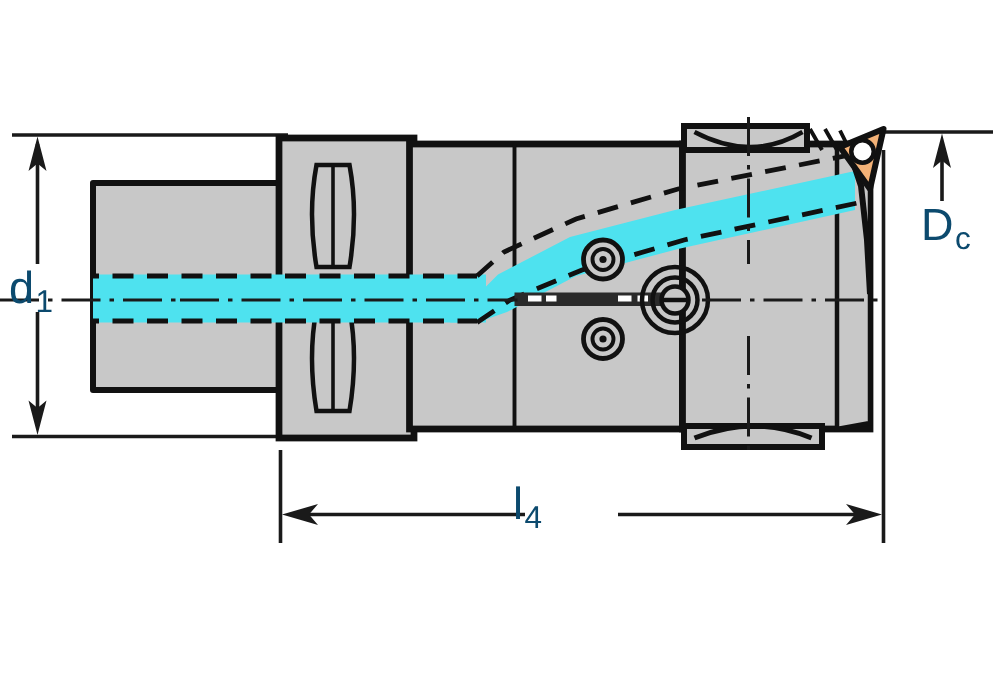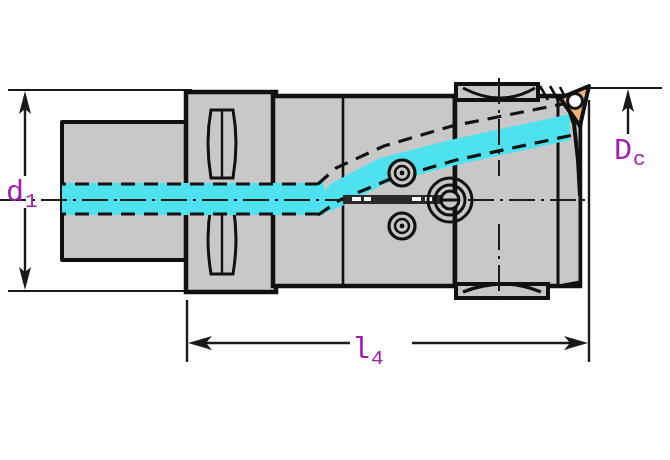--- a/index.html
+++ b/index.html
@@ -15,37 +15,37 @@
     overflow: hidden;
     font-family: "Liberation Sans", sans-serif;
   }
   #drawing {
     position: absolute;
     left: 0;
     top: 0;
   }
   .dim-label {
     position: absolute;
-    font-family: Liberation Mono, monospace;
-    color: #a21caf;
+    font-family: Liberation Sans, sans-serif;
+    color: #0c4a6e;
     white-space: nowrap;
     user-select: none;
   }
   .dim-label .base {
     font-size: 30px;
     line-height: 1;
   }
   .dim-label .sub {
     font-size: 21px;
     line-height: 1;
     vertical-align: -0.28em;
     margin-left: 1px;
   }
   #label-d1 { left: 6px;  top: 178px; text-align: center; }
-  #label-l4 { left: 352px; top: 322px; margin-top: 13px; }
+  #label-l4 { left: 342px; top: 322px; }
   #label-dc { left: 614px; top: 136px; }
 </style>
 </head>
 <body>
 
 <div id="root">
 
   <svg id="drawing" width="670" height="460" viewBox="0 0 670 460">
 
     <defs>

